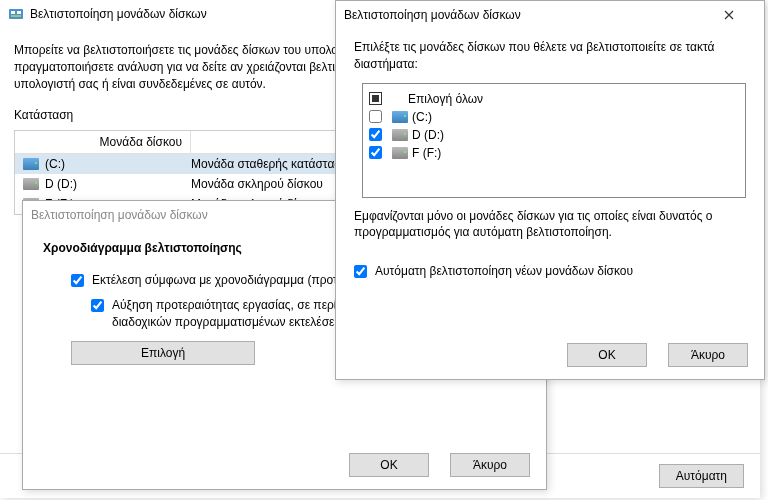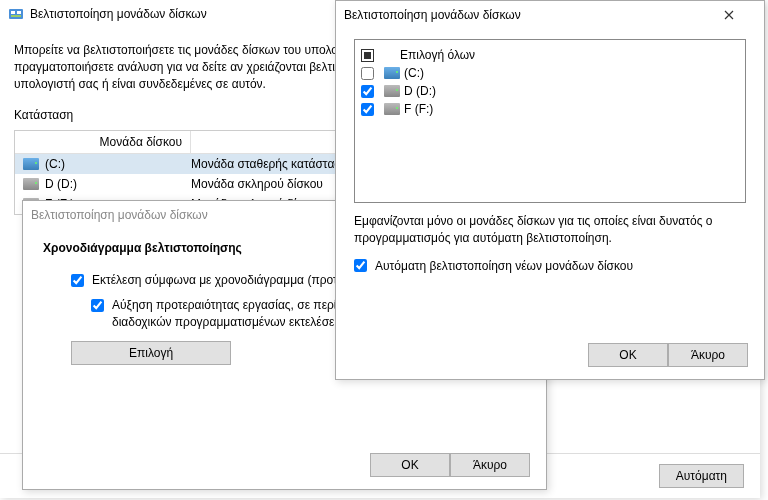--- a/index.html
+++ b/index.html
@@ -36,30 +36,30 @@
 .sched-body { padding: 12px 20px; }
 .sched-title { font-weight: 600; font-size: 12px; margin-bottom: 18px; }
 .row { display: flex; align-items: center; margin: 10px 0; }
 .row .lbl { width: 130px; }
 .indent { margin-left: 28px; }
 .indent2 { margin-left: 48px; }
 .chk { margin-right: 8px; }
 select.freq { width: 140px; padding: 2px; }
 
 .btn { min-width: 80px; padding: 4px 16px; background: #e1e1e1; border: 1px solid #adadad; cursor: pointer; }
-.btn.wide { width: 160px; }
-.btnrow { display: flex; justify-content: flex-end; gap: 0; padding: 12px 16px; position: absolute; bottom: 0; right: 0; left: 0; }
+.btn.wide { width: 184px; }
+.btnrow { display: flex; justify-content: flex-end; gap: 21px; padding: 12px 16px; position: absolute; bottom: 0; right: 0; left: 0; }
 
 .drives-body { padding: 10px 18px; }
 .drives-desc { margin-bottom: 10px; line-height: 1.4; }
-.drives-list { border: 1px solid #888; height: 164px; padding: 6px; overflow: auto; }
+.drives-list { border: 1px solid #888; height: 115px; padding: 6px; overflow: auto; margin-left: 8px; }
 .drive-item { display: flex; align-items: center; padding: 2px 0; }
 .drive-item input { margin-right: 6px; }
 .drive-item.all input { appearance: none; width: 13px; height: 13px; border: 1px solid #333; background: #333; box-shadow: inset 0 0 0 2px #fff; }
-.note { margin: 10px 0 12px 0; line-height: 1.4; }
+.note { margin: 10px 0 23px 0; line-height: 1.4; }
 .autochk { display: flex; align-items: center; margin-bottom: 6px; }
 .closebar { position:absolute; bottom:0; right:0; left:0; border-top:1px solid #ddd; padding:10px 16px; display:flex; justify-content:flex-end; }
 svg { display:block; }
 </style>
 </head>
 <body>
 
 <div class="win win-main">
   <div class="titlebar">
     <span class="title-icon">
@@ -135,20 +135,21 @@
 <div class="win win-drives">
   <div class="titlebar">
     <span class="title-text">Βελτιστοποίηση μονάδων δίσκων</span>
     <span class="title-close">
       <svg width="10" height="10" viewBox="0 0 10 10">
           <path d="M1 1 L9 9 M9 1 L1 9" stroke="#333" stroke-width="1.2"></path>
         </svg>
     </span>
   </div>
   <div class="drives-body">
+    <div class="drives-desc">Επιλέξτε τις μονάδες δίσκων που θέλετε να βελτιστοποιείτε σε τακτά διαστήματα:</div>
     <div class="drives-list">
       <div class="drive-item all">
         <input type="checkbox" style="">
         <span style="width:20px;"></span>
         <span>Επιλογή όλων</span>
       </div>
       <div class="drive-item">
         <input type="checkbox" style="">
         <span class="drive-icon ssd" style="margin:0 4px;"></span>
         <span>(C:)</span>

